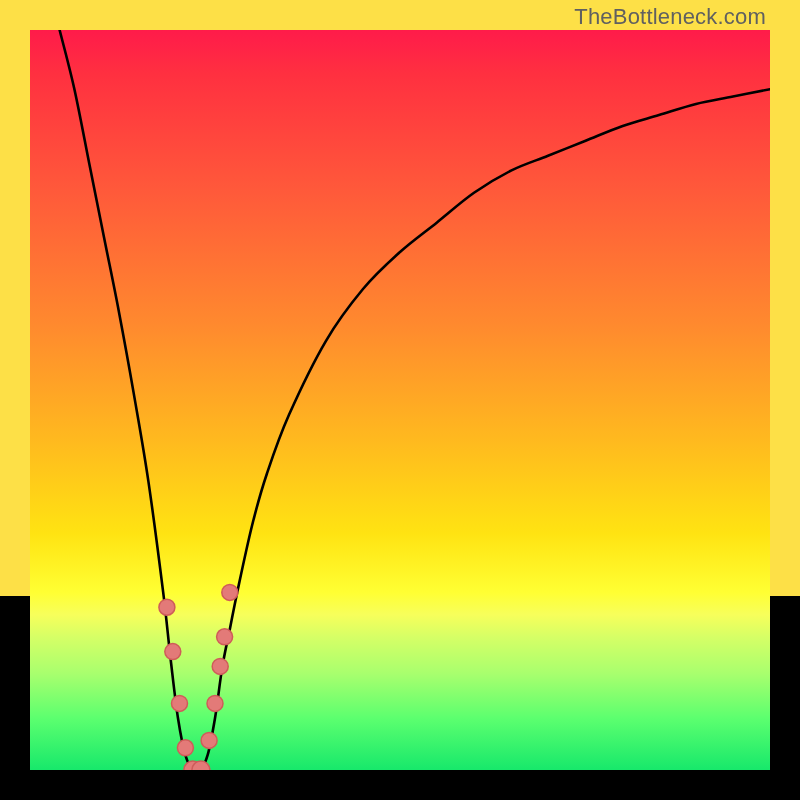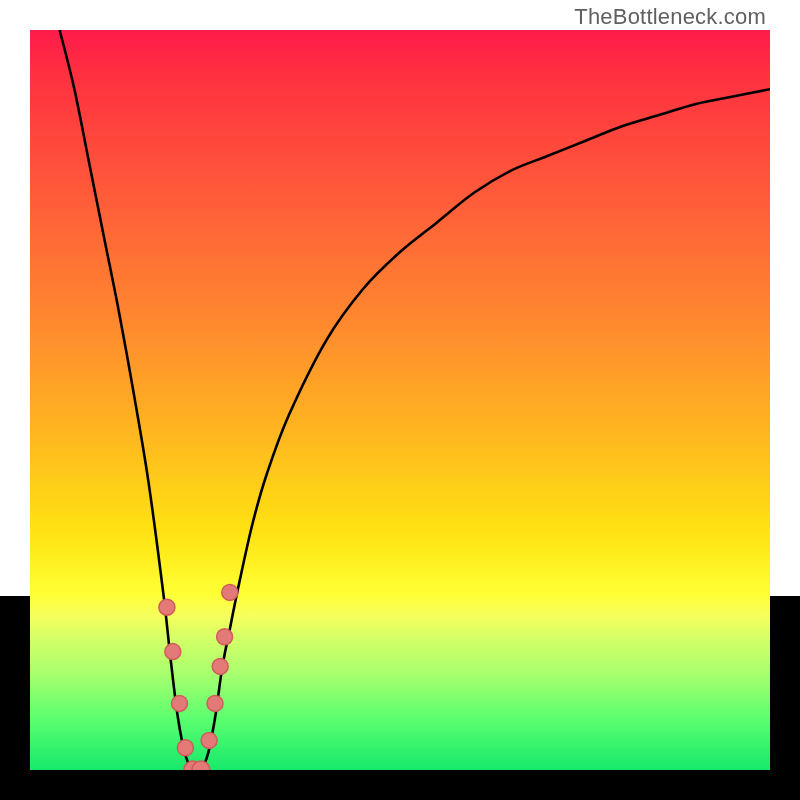--- a/index.html
+++ b/index.html
@@ -10,21 +10,21 @@
     background: #000;
     overflow: hidden;
     font-family: Arial, Helvetica, sans-serif;
   }
   .frame {
     position: absolute;
     top: 0;
     left: 0;
     width: 800px;
     height: 596px;
-    background: #ffffff;
+    background: #fde047;
   }
   .plot-area {
     position: absolute;
     top: 30px;
     left: 30px;
     width: 740px;
     height: 740px;
     overflow: hidden;
     
     background: linear-gradient(

